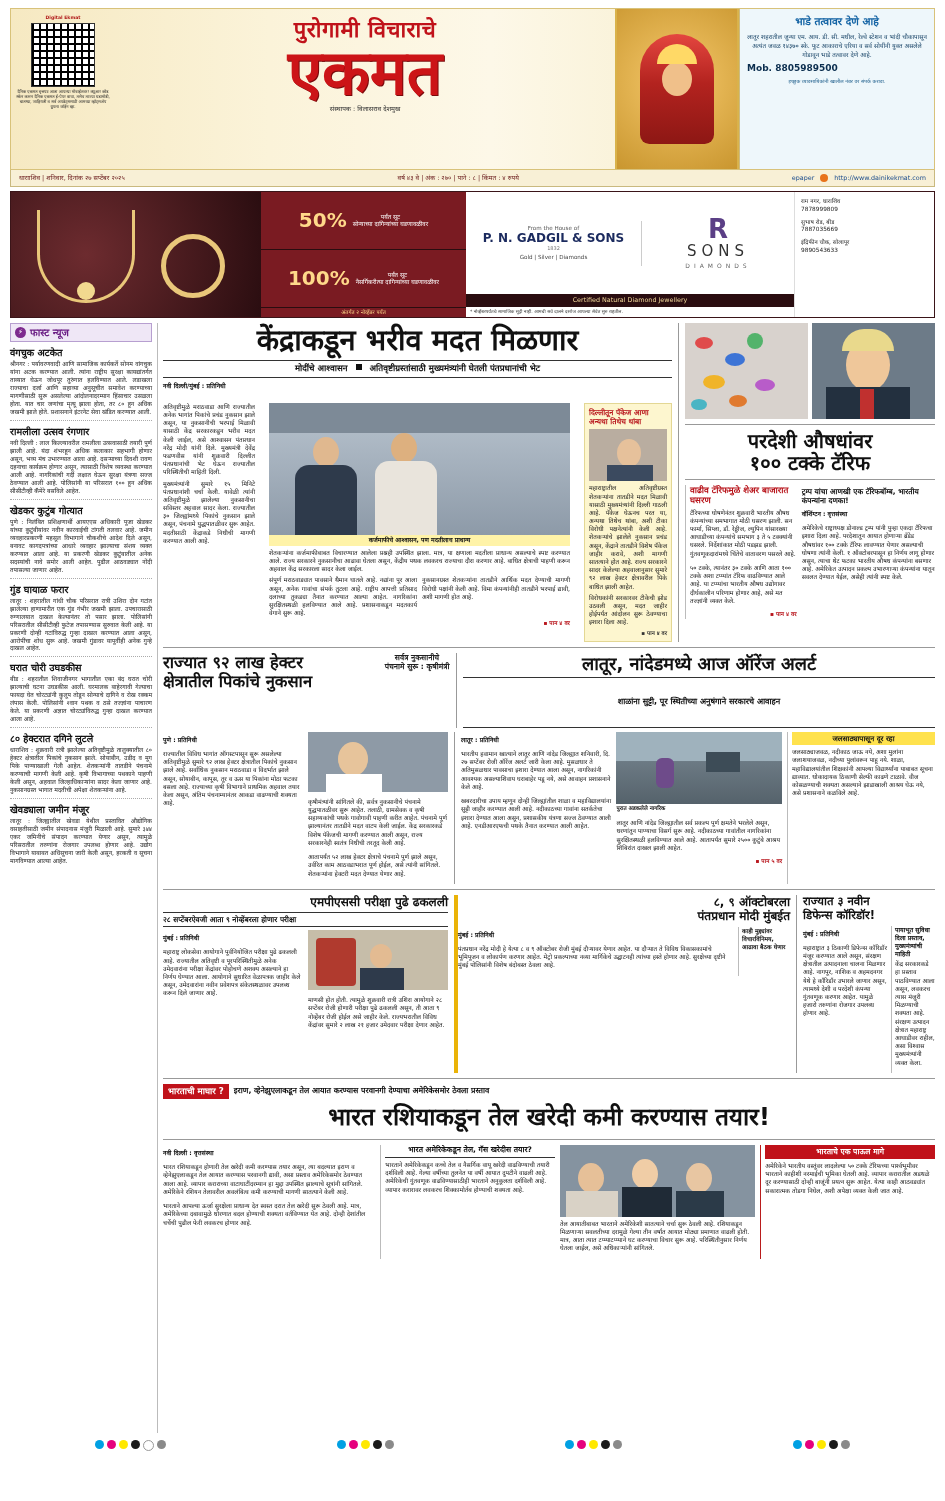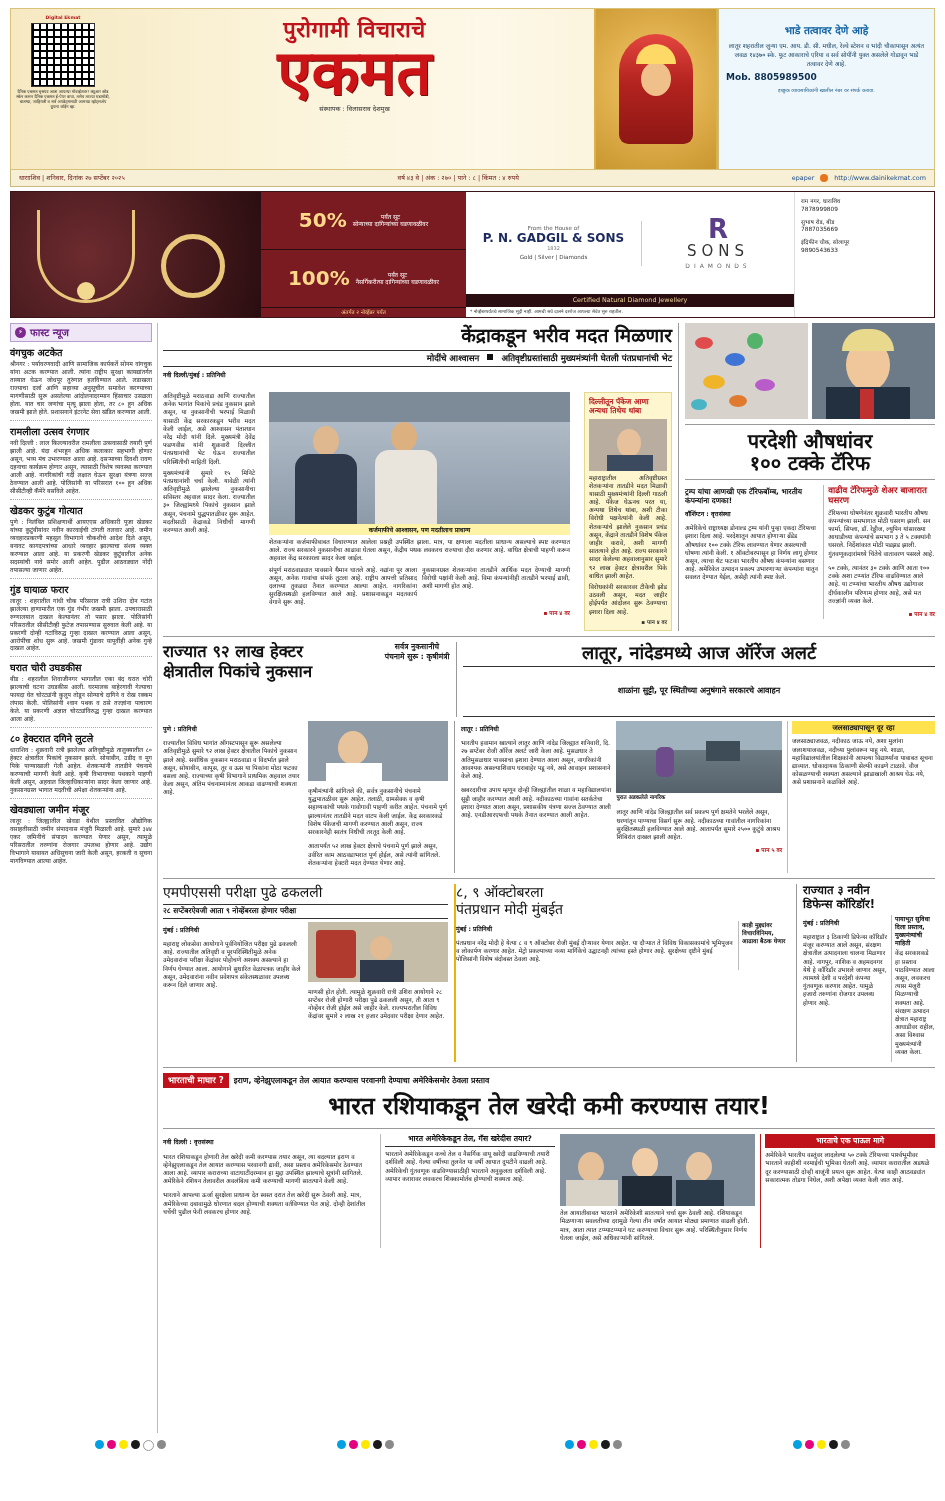--- a/index.html
+++ b/index.html
@@ -30,21 +30,21 @@
   .mh-sub{font-size:6.5px;color:#333;margin-top:2px;}
   .mh-god{width:120px;background:radial-gradient(circle at 50% 45%,#f6c96b,#c9962f);
      border-left:2px solid #d9b24b;border-right:2px solid #d9b24b;position:relative;overflow:hidden;}
   .god-fig{position:absolute;left:50%;top:50%;transform:translate(-50%,-50%);
      width:74px;height:110px;border-radius:40px 40px 10px 10px;
      background:linear-gradient(180deg,#e4463f 0%,#b3231f 45%,#8d1714 100%);}
   .god-face{position:absolute;left:50%;top:28px;transform:translateX(-50%);
      width:30px;height:34px;border-radius:50%;background:#f0c08a;}
   .god-crown{position:absolute;left:50%;top:10px;transform:translateX(-50%);
      width:40px;height:20px;background:#ffd966;border-radius:20px 20px 0 0;}
-  .mh-ad{width:216px;border-left:1px solid #cbbb83;background:#eef7fb;padding:15px 7px;box-sizing:border-box;}
+  .mh-ad{width:195px;border-left:1px solid #cbbb83;background:#eef7fb;padding:6px 7px;box-sizing:border-box;}
   .mh-ad .ad-h{color:#1464a5;font-size:10.5px;font-weight:bold;text-align:center;margin-bottom:3px;}
   .mh-ad .ad-b{font-size:6.2px;color:#123f63;text-align:center;line-height:1.5;}
   .mh-ad .ad-ph{font-size:9px;font-weight:bold;color:#0b2e4f;margin-top:3px;}
   .mh-ad .ad-note{font-size:5px;color:#1b5c8a;text-align:center;margin-top:3px;}
 
   .infobar{height:16px;border:1px solid #c9b97f;border-top:none;background:#f8f0d6;
     display:flex;align-items:center;justify-content:space-between;padding:0 8px;font-size:6.4px;color:#6d2020;}
   .infobar .right{display:flex;align-items:center;gap:6px;color:#1b4c8c;}
   .globe{width:8px;height:8px;border-radius:50%;background:#e8731a;display:inline-block;}
 
@@ -86,40 +86,40 @@
 
   
   .fastnews{background:#efe7f6;border:1px solid #b79fd0;display:flex;align-items:center;gap:4px;padding:2px 4px;}
   .fn-dot{width:11px;height:11px;border-radius:50%;background:#7d2a8e;color:#fff;font-size:7px;
     display:flex;align-items:center;justify-content:center;}
   .fn-t{color:#6b1f85;font-weight:bold;font-size:10px;}
   .brief h4{margin:5px 0 2px;font-size:9.6px;color:#111;font-weight:bold;line-height:1.15;}
   .brief p{margin:0;text-align:justify;font-size:6.05px;color:#222;}
 
   
-  .lead-h1{font-size:19px;font-weight:bold;color:#111;text-align:right;line-height:1.08;margin:2px 0 4px;}
-  .subbar{border-top:1px solid #333;border-bottom:1px solid #333;padding:2px 0;text-align:right;font-size:8.6px;font-weight:bold;}
+  .lead-h1{font-size:29px;font-weight:bold;color:#111;text-align:center;line-height:1.08;margin:2px 0 4px;}
+  .subbar{border-top:1px solid #333;border-bottom:1px solid #333;padding:2px 0;text-align:center;font-size:8.6px;font-weight:bold;}
   .subbar .sq{display:inline-block;width:6px;height:6px;background:#111;margin:0 5px 1px;}
   .byline{font-size:6.2px;font-weight:bold;margin:4px 0 3px;}
   .story{display:flex;gap:14px;margin-top:13px;}
   .s-col{flex:1;}
   .s-col p{margin:0 0 3px;text-align:justify;}
   .photo{background:#c9c9c9;position:relative;overflow:hidden;}
   .cap{background:#fff3a8;font-size:6.1px;font-weight:bold;padding:1.5px 3px;text-align:center;}
   .yellowbox{background:#fdf6cf;border:1px solid #e3d794;padding:4px;box-sizing:border-box;}
   .yb-h{color:#b8141b;font-weight:bold;font-size:7.4px;line-height:1.25;margin-bottom:3px;}
   .yb-sig{text-align:right;font-size:5.6px;font-weight:bold;color:#333;}
   .cont{color:#b8141b;font-weight:bold;font-size:5.8px;}
 
   
   .rail-h{font-size:20px;font-weight:bold;text-align:center;line-height:1.1;}
   .rail-sub{font-size:9.6px;font-weight:bold;text-align:center;line-height:1.2;margin-top:3px;}
 
   .hl2{font-size:16.5px;font-weight:bold;line-height:1.18;}
-  .hl3{font-size:14px;font-weight:normal;line-height:1.2;}
+  .hl3{font-size:12px;font-weight:bold;line-height:1.2;text-align:right;}
   .hl4{font-size:11.5px;font-weight:bold;line-height:1.2;}
   .mini-h{font-size:7.6px;font-weight:bold;color:#111;}
   .banner-y{background:#ffe24d;font-weight:bold;font-size:7.2px;text-align:center;padding:2px;}
   .banner-r{background:#c0121a;color:#fff;font-weight:bold;font-size:8.6px;padding:2px 5px;display:inline-block;}
   .big-red{font-size:24px;font-weight:bold;text-align:center;}
 
   .photo-people{background:linear-gradient(180deg,#b9c4cf,#8d9aa8);}
   .photo-rain{background:linear-gradient(180deg,#9fb2bd 40%,#6c7a84 41%,#55626b);}
   .photo-pills{background:#d8d2cd;}
   .pill{position:absolute;border-radius:50%;}
@@ -317,30 +317,30 @@
               <div style="position:absolute;left:30px;top:6px;width:52px;height:22px;background:#e9d98c;border-radius:24px 24px 0 0"></div>
               <div style="position:absolute;left:14px;top:64px;width:84px;height:34px;background:#23303f"></div>
               <div style="position:absolute;left:48px;top:66px;width:14px;height:32px;background:#c0302f"></div>
             </div>
           </div>
           <div class="rule"></div>
           <div class="rail-h">परदेशी औषधांवर</div>
           <div class="rail-h">१०० टक्के टॅरिफ</div>
           <div class="rule"></div>
           <div style="display:flex;gap:5px">
-            <div style="flex:1.25">
-              <div class="rail-sub" style="text-align:left;font-size:7.4px">ट्रम्प यांचा आणखी एक टॅरिफबॉम्ब, भारतीय कंपन्यांना दणका!</div>
-              <div class="byline">वॉशिंग्टन : वृत्तसंस्था</div>
-              <p>अमेरिकेचे राष्ट्राध्यक्ष डोनाल्ड ट्रम्प यांनी पुन्हा एकदा टॅरिफचा इशारा दिला आहे. परदेशातून आयात होणाऱ्या ब्रँडेड औषधांवर १०० टक्के टॅरिफ लावण्यात येणार असल्याची घोषणा त्यांनी केली. १ ऑक्टोबरपासून हा निर्णय लागू होणार असून, त्याचा थेट फटका भारतीय औषध कंपन्यांना बसणार आहे. अमेरिकेत उत्पादन प्रकल्प उभारणाऱ्या कंपन्यांना यातून सवलत देण्यात येईल, असेही त्यांनी स्पष्ट केले.</p>
-            </div>
             <div style="flex:1;border-left:1px solid #bbb;padding-left:4px">
               <div class="mini-h" style="color:#b8141b;font-size:8.6px;line-height:1.2">वाढीव टॅरिफमुळे शेअर बाजारात घसरण</div>
               <p style="margin-top:3px">टॅरिफच्या घोषणेनंतर शुक्रवारी भारतीय औषध कंपन्यांच्या समभागात मोठी घसरण झाली. सन फार्मा, सिप्ला, डॉ. रेड्डीज, ल्युपिन यांसारख्या आघाडीच्या कंपन्यांचे समभाग ३ ते ५ टक्क्यांनी घसरले. निर्देशांकात मोठी पडझड झाली. गुंतवणूकदारांमध्ये चिंतेचे वातावरण पसरले आहे.</p>
               <p>५० टक्के, त्यानंतर ३० टक्के आणि आता १०० टक्के अशा टप्प्यांत टॅरिफ वाढविण्यात आले आहे. या टप्प्यांचा भारतीय औषध उद्योगावर दीर्घकालीन परिणाम होणार आहे, असे मत तज्ज्ञांनी व्यक्त केले.</p>
               <div style="text-align:right" class="cont">▪ पान ४ वर</div>
+            </div>
+            <div style="flex:1.25">
+              <div class="rail-sub" style="text-align:left;font-size:7.4px">ट्रम्प यांचा आणखी एक टॅरिफबॉम्ब, भारतीय कंपन्यांना दणका!</div>
+              <div class="byline">वॉशिंग्टन : वृत्तसंस्था</div>
+              <p>अमेरिकेचे राष्ट्राध्यक्ष डोनाल्ड ट्रम्प यांनी पुन्हा एकदा टॅरिफचा इशारा दिला आहे. परदेशातून आयात होणाऱ्या ब्रँडेड औषधांवर १०० टक्के टॅरिफ लावण्यात येणार असल्याची घोषणा त्यांनी केली. १ ऑक्टोबरपासून हा निर्णय लागू होणार असून, त्याचा थेट फटका भारतीय औषध कंपन्यांना बसणार आहे. अमेरिकेत उत्पादन प्रकल्प उभारणाऱ्या कंपन्यांना यातून सवलत देण्यात येईल, असेही त्यांनी स्पष्ट केले.</p>
             </div>
           </div>
         </div>
       </div>
 
       <div class="rule"></div>
 
       <div style="display:flex;gap:6px">
         <div style="flex:0 0 215px">
           <div class="hl2">राज्यात ९२ लाख हेक्टर</div>
@@ -405,21 +405,21 @@
               <div class="photo" style="height:60px;background:#c6bda9;margin-bottom:3px">
                 <div style="position:absolute;left:8px;top:8px;width:40px;height:48px;background:#b03a2e;border-radius:4px"></div>
                 <div class="face" style="left:62px;top:14px;width:22px;height:24px;background:#e3bb92"></div>
                 <div style="position:absolute;left:52px;top:38px;width:44px;height:22px;background:#2e3a4b"></div>
               </div>
               <p>माणसी होत होती. त्यामुळे शुक्रवारी रात्री उशिरा आयोगाने २८ सप्टेंबर रोजी होणारी परीक्षा पुढे ढकलली असून, ती आता ९ नोव्हेंबर रोजी होईल असे जाहीर केले. राज्यभरातील विविध केंद्रांवर सुमारे २ लाख २१ हजार उमेदवार परीक्षा देणार आहेत.</p>
             </div>
           </div>
         </div>
 
-        <div style="flex:1;border-left:2px solid #eab308;">
+        <div style="flex:1;border-left:4px solid #eab308;">
           <div class="hl3">८, ९ ऑक्टोबरला</div>
           <div class="hl3">पंतप्रधान मोदी मुंबईत</div>
           <div style="display:flex;gap:5px;margin-top:3px">
             <div style="flex:1">
               <div class="byline">मुंबई : प्रतिनिधी</div>
               <p>पंतप्रधान नरेंद्र मोदी हे येत्या ८ व ९ ऑक्टोबर रोजी मुंबई दौऱ्यावर येणार आहेत. या दौऱ्यात ते विविध विकासकामांचे भूमिपूजन व लोकार्पण करणार आहेत. मेट्रो प्रकल्पाच्या नव्या मार्गिकेचे उद्घाटनही त्यांच्या हस्ते होणार आहे. सुरक्षेच्या दृष्टीने मुंबई पोलिसांनी विशेष बंदोबस्त ठेवला आहे.</p>
             </div>
             <div style="flex:0 0 48px;font-size:6px;font-weight:bold;border-left:1px solid #bbb;padding-left:3px">काही मुद्द्यांवर विचारविनिमय, आढावा बैठक घेणार</div>
           </div>
         </div>

